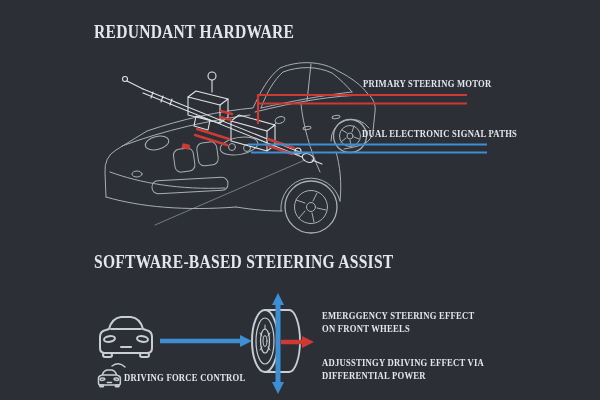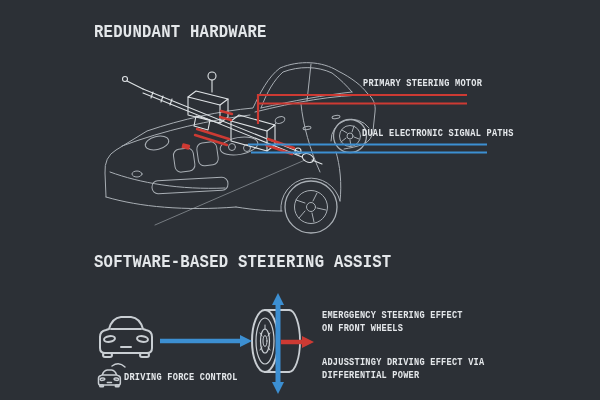--- a/index.html
+++ b/index.html
@@ -1,17 +1,17 @@
 <!DOCTYPE html>
 <html><head>
 <meta charset="utf-8">
 <style>
   html,body{margin:0;padding:0;background:#2c3036;}
   .stage{position:relative;width:600px;height:400px;background:#2c3036;overflow:hidden;
-         font-family:Liberation Mono, monospace;}
+         font-family:Liberation Serif, serif;}
   .lbl{position:absolute;color:#e4e7ea;font-weight:bold;white-space:nowrap;
        transform:scaleX(0.82);transform-origin:left top;letter-spacing:.3px;}
   .title{font-size:19px;}
   .small{font-size:10.5px;line-height:13px;}
   svg{position:absolute;left:0;top:0;}
   .l1,.l2{display:block;}
 </style>
 </head>
 <body>
 

